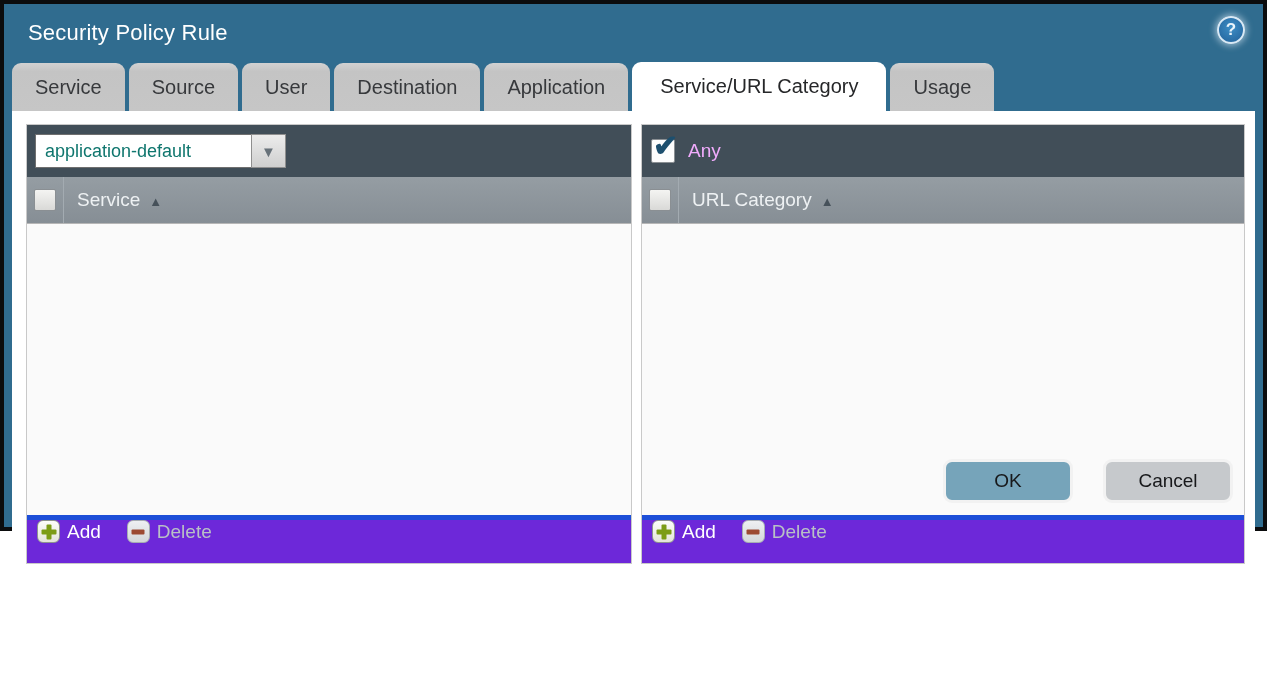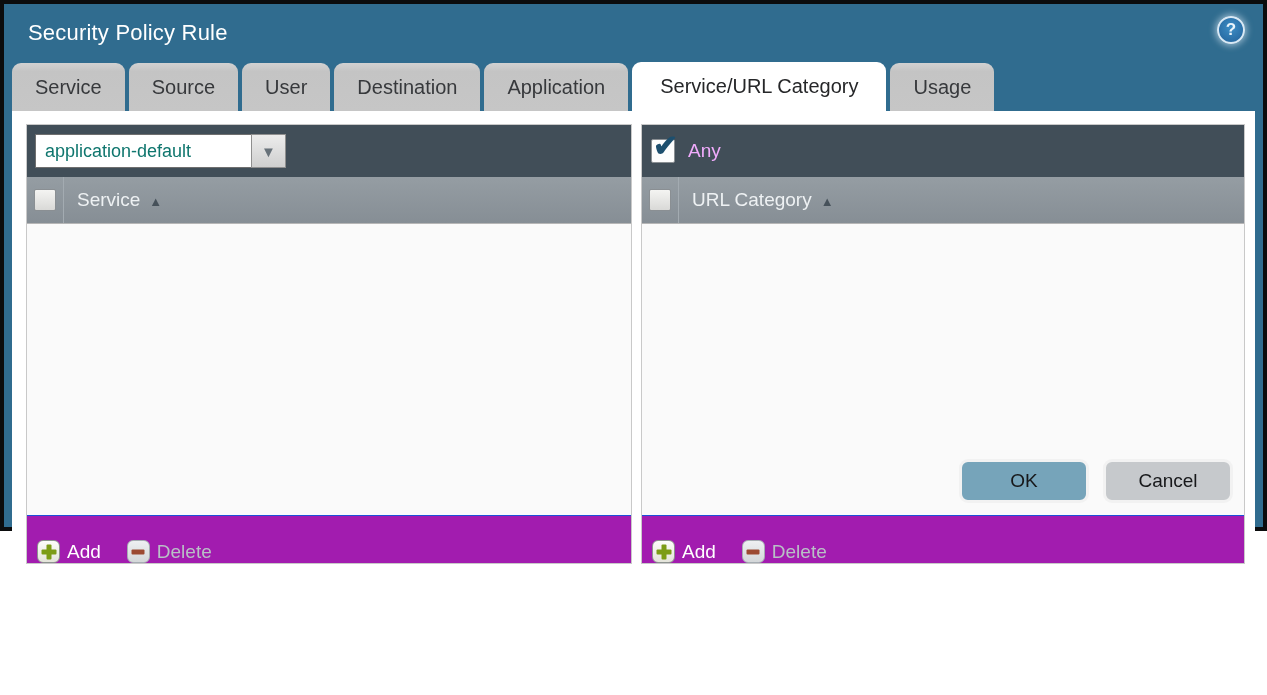--- a/index.html
+++ b/index.html
@@ -63,40 +63,40 @@
                  flex:0 0 auto; }
   .cb-cell { width:37px; height:100%; display:flex; align-items:center;
              justify-content:center; border-right:1px solid #a3abb1;
              box-shadow:inset -2px 0 0 #79828a00; flex:0 0 auto; }
   .col-label { display:flex; align-items:center; gap:9px; padding-left:13px;
                color:#eef1f3; font-size:19px; cursor:pointer; }
   .sort-icon { color:#46515a; font-size:13px; padding-top:2px; }
 
   
   .grid-body { flex:1 1 auto; background:#FAFAFA; }
-  .grid-footer { height:48px; background:#a21caf; border-top:1px solid #1d4ed8;
-                 display:flex; align-items:flex-end; gap:26px; padding-left:10px;
+  .grid-footer { height:48px; background:#6d28d9; border-top:5px solid #1d4ed8;
+                 display:flex; align-items:flex-start; gap:26px; padding-left:10px;
                  flex:0 0 auto; }
   .foot-btn { display:flex; align-items:center; gap:7px; background:none;
               border:none; cursor:pointer; font-family:"Liberation Sans", sans-serif; }
   .foot-btn .label { font-size:19px; color:#ffffff; }
   .foot-btn.disabled .label { color:#b9c0c6; cursor:default; }
   .sq-icon { width:23px; height:23px; border-radius:6px; position:relative; flex:0 0 auto; }
   .plus-sq  { background:linear-gradient(#fdfdfa, #e4e4da); border:1px solid #8d948f; }
   .minus-sq { background:linear-gradient(#eef0f2, #d4d7d9); border:1px solid #a6adb3; }
   .plus-sq::before, .plus-sq::after { content:""; position:absolute; background:#7C9C16;
               left:50%; top:50%; transform:translate(-50%,-50%); border-radius:1px; }
   .plus-sq::before { width:15px; height:5px; }
   .plus-sq::after  { width:5px;  height:15px; }
   .minus-sq::before { content:""; position:absolute; background:#9C4A32;
               width:13px; height:5px; left:50%; top:50%;
               transform:translate(-50%,-50%); border-radius:1px; }
 
   
-  .actions { position:absolute; right:30px; bottom:24px; display:flex; gap:14px; }
+  .actions { position:absolute; right:30px; bottom:24px; display:flex; gap:30px; }
   .action-btn { width:130px; height:44px; border-radius:9px; border:3px solid #f2f2f2;
                 font-size:19px; color:#17181a; cursor:pointer;
                 font-family:"Liberation Sans", sans-serif; }
   .ok-btn { background:#76A4BA; }
   .cancel-btn { background:#C6C9CC; }
 </style>
 </head>
 <body>
 
 <div class="frame">

